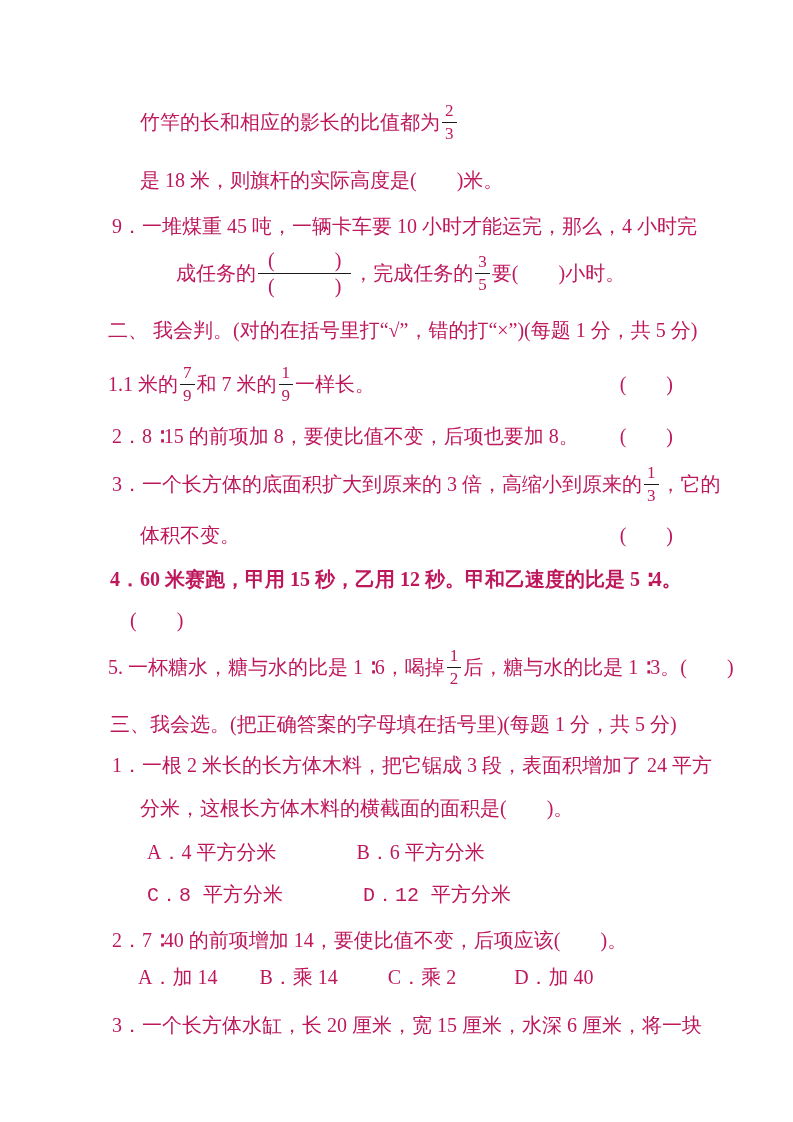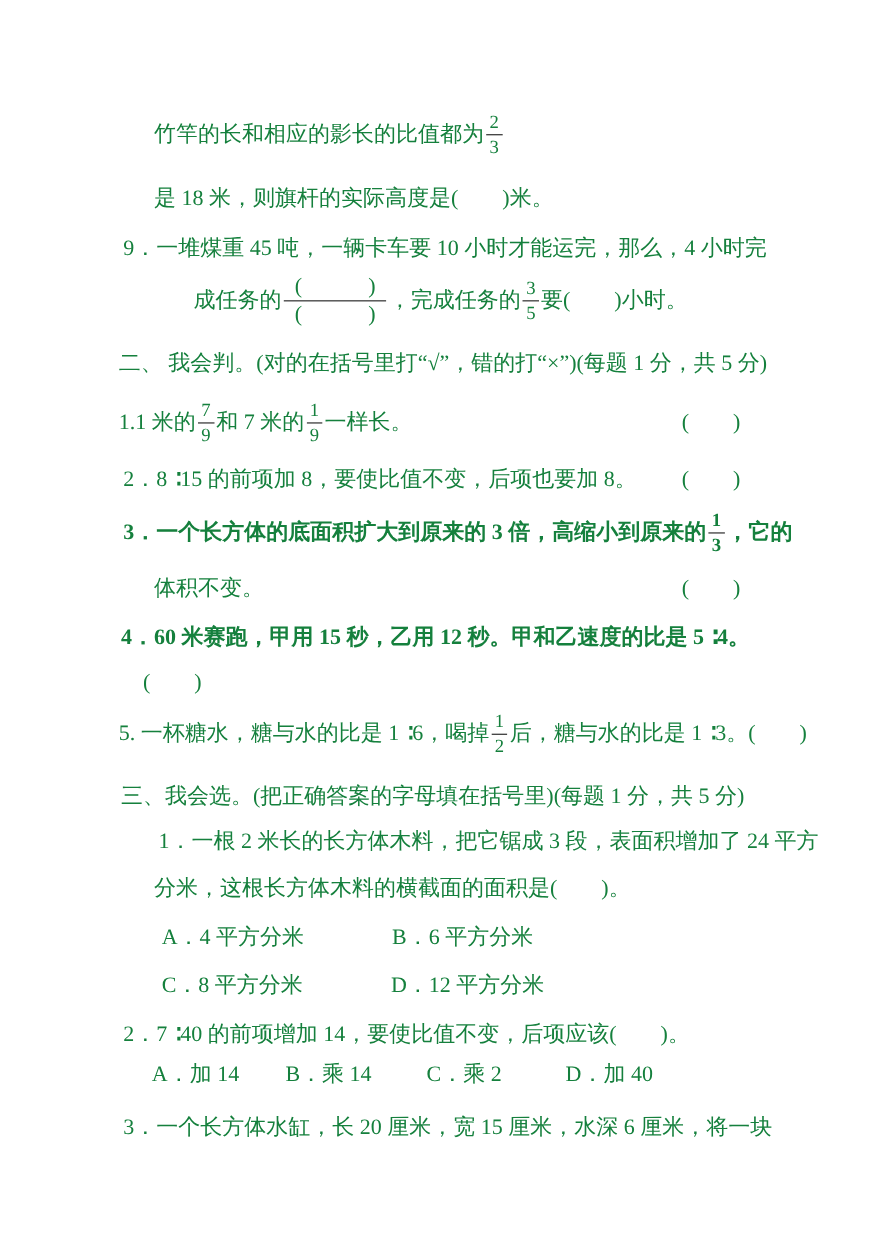--- a/index.html
+++ b/index.html
@@ -5,21 +5,21 @@
   html, body {
     margin: 0;
     padding: 0;
     background: #ffffff;
   }
   .page {
     position: relative;
     width: 793px;
     height: 1122px;
     background: #ffffff;
-    color: #15803d;
+    color: #be185d;
     font-family: "Liberation Serif", "DejaVu Serif", serif;
     font-size: 20px;
     overflow: hidden;
   }
   .line {
     position: absolute;
     display: flex;
     align-items: center;
     white-space: pre;
     line-height: 1.3;
@@ -60,26 +60,26 @@
 <body>
 
 <div class="page">
     <div class="line" style="left: 140px; top: 96px; height: 52px;"><span class="seg">竹竿的长和相应的影长的比值都为</span><span class="frac"><span class="num">2</span><span class="den">3</span></span></div>
     <div class="line" style="left: 140px; top: 165px; height: 30px;"><span class="seg">是 18 米，则旗杆的实际高度是(　　)米。</span></div>
     <div class="line" style="left: 112px; top: 211px; height: 30px;"><span class="seg">9．一堆煤重 45 吨，一辆卡车要 10 小时才能运完，那么，4 小时完</span></div>
     <div class="line" style="left: 140px; top: 244px; height: 58px; margin-left: 36px;"><span class="seg">成任务的</span><span class="frac wide"><span class="num">(　　　)</span><span class="den">(　　　)</span></span><span class="seg">，完成任务的</span><span class="frac"><span class="num">3</span><span class="den">5</span></span><span class="seg">要(　　)小时。</span></div>
     <div class="line" style="left: 108px; top: 315px; height: 30px;"><span class="seg">二、 我会判。(对的在括号里打“√”，错的打“×”)(每题 1 分，共 5 分)</span></div>
     <div class="line" style="left: 108px; top: 355px; height: 58px; right: 120px;"><span class="seg">1.1 米的</span><span class="frac"><span class="num">7</span><span class="den">9</span></span><span class="seg">和 7 米的</span><span class="frac"><span class="num">1</span><span class="den">9</span></span><span class="seg">一样长。</span><span class="right-bracket">(　　)</span></div>
     <div class="line" style="left: 112px; top: 421px; height: 30px; right: 120px;"><span class="seg">2．8 ∶15 的前项加 8，要使比值不变，后项也要加 8。</span><span class="right-bracket">(　　)</span></div>
-    <div class="line" style="left: 112px; top: 455px; height: 58px; font-weight: bold;"><span class="seg">3．一个长方体的底面积扩大到原来的 3 倍，高缩小到原来的</span><span class="frac"><span class="num">1</span><span class="den">3</span></span><span class="seg">，它的</span></div>
+    <div class="line" style="left: 112px; top: 455px; height: 58px;"><span class="seg">3．一个长方体的底面积扩大到原来的 3 倍，高缩小到原来的</span><span class="frac"><span class="num">1</span><span class="den">3</span></span><span class="seg">，它的</span></div>
     <div class="line" style="left: 140px; top: 520px; height: 30px; right: 120px;"><span class="seg">体积不变。</span><span class="right-bracket">(　　)</span></div>
     <div class="line" style="left: 110px; top: 564px; height: 30px; font-weight: bold;"><span class="seg">4．60 米赛跑，甲用 15 秒，乙用 12 秒。甲和乙速度的比是 5 ∶4。</span></div>
     <div class="line" style="left: 130px; top: 605px; height: 30px;"><span class="seg">(　　)</span></div>
     <div class="line" style="left: 108px; top: 638px; height: 58px;"><span class="seg">5. 一杯糖水，糖与水的比是 1 ∶6，喝掉</span><span class="frac"><span class="num">1</span><span class="den">2</span></span><span class="seg">后，糖与水的比是 1 ∶3。(　　)</span></div>
     <div class="line" style="left: 110px; top: 709px; height: 30px;"><span class="seg">三、我会选。(把正确答案的字母填在括号里)(每题 1 分，共 5 分)</span></div>
-    <div class="line" style="left: 112px; top: 750px; height: 30px; margin-left: 32px;"><span class="seg">1．一根 2 米长的长方体木料，把它锯成 3 段，表面积增加了 24 平方</span></div>
+    <div class="line" style="left: 112px; top: 750px; height: 30px;"><span class="seg">1．一根 2 米长的长方体木料，把它锯成 3 段，表面积增加了 24 平方</span></div>
     <div class="line" style="left: 140px; top: 793px; height: 30px;"><span class="seg">分米，这根长方体木料的横截面的面积是(　　)。</span></div>
     <div class="line" style="left: 147px; top: 837px; height: 30px;"><span class="seg">A．4 平方分米</span><span class="spacer" style="width: 80px;"></span><span class="seg">B．6 平方分米</span></div>
-    <div class="line" style="left: 147px; top: 881px; height: 30px;"><span class="seg">C．8 平方分米</span><span class="spacer" style="width: 80px;"></span><span class="seg">D．12 平方分米</span></div>
+    <div class="line" style="left: 147px; top: 881px; height: 30px; font-family: Liberation Mono, monospace;"><span class="seg">C．8 平方分米</span><span class="spacer" style="width: 80px;"></span><span class="seg">D．12 平方分米</span></div>
     <div class="line" style="left: 112px; top: 925px; height: 30px;"><span class="seg">2．7 ∶40 的前项增加 14，要使比值不变，后项应该(　　)。</span></div>
     <div class="line" style="left: 138px; top: 962px; height: 30px;"><span class="seg">A．加 14</span><span class="spacer" style="width: 42px;"></span><span class="seg">B．乘 14</span><span class="spacer" style="width: 50px;"></span><span class="seg">C．乘 2</span><span class="spacer" style="width: 58px;"></span><span class="seg">D．加 40</span></div>
     <div class="line" style="left: 112px; top: 1010px; height: 30px;"><span class="seg">3．一个长方体水缸，长 20 厘米，宽 15 厘米，水深 6 厘米，将一块</span></div>
   </div>
 
 </body></html>

